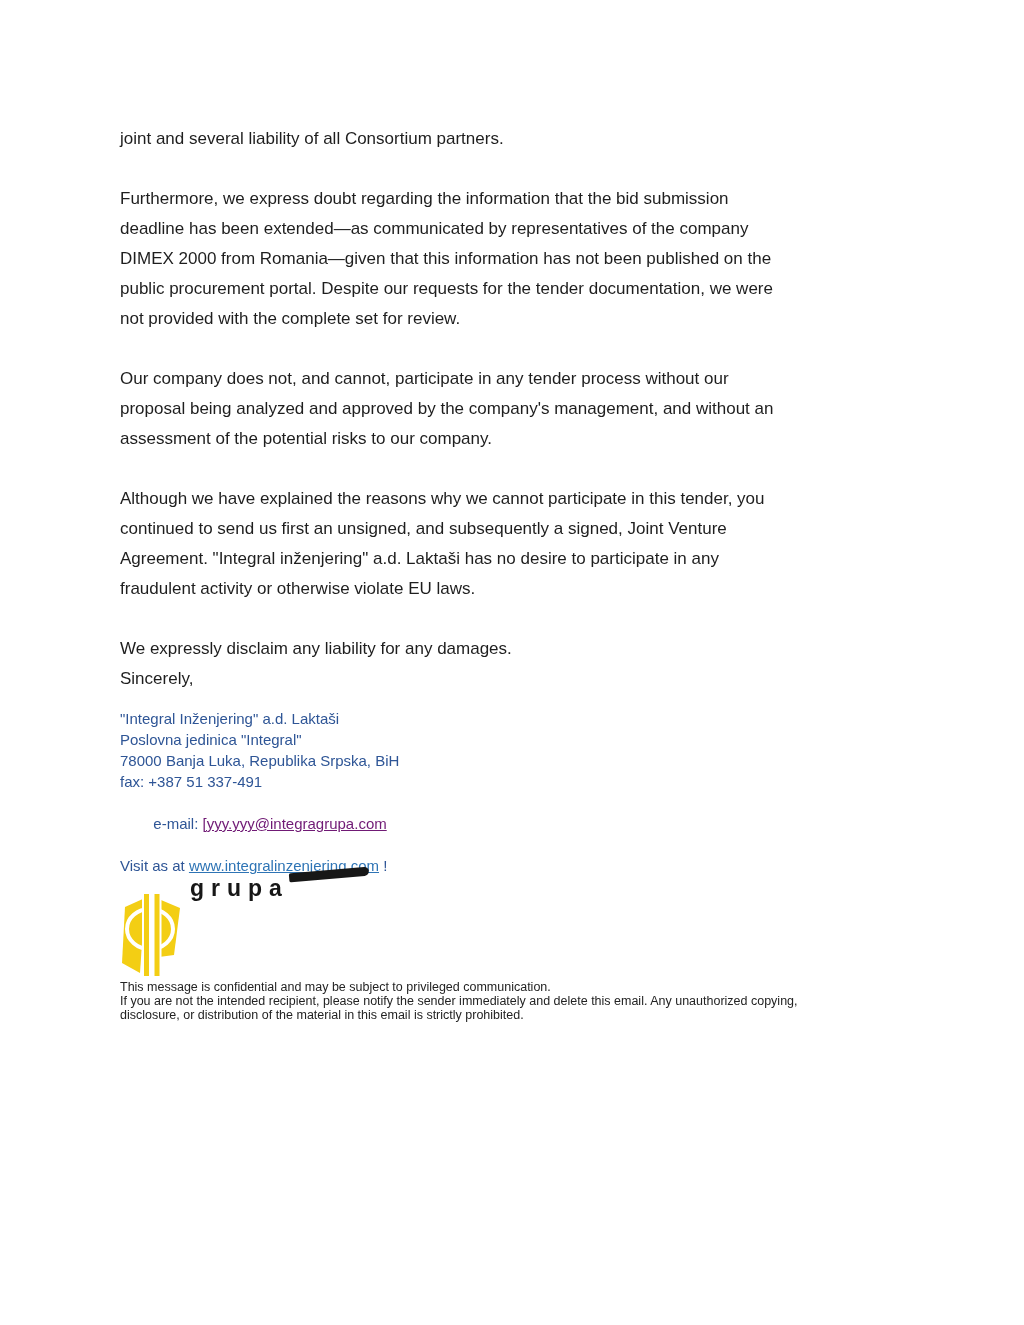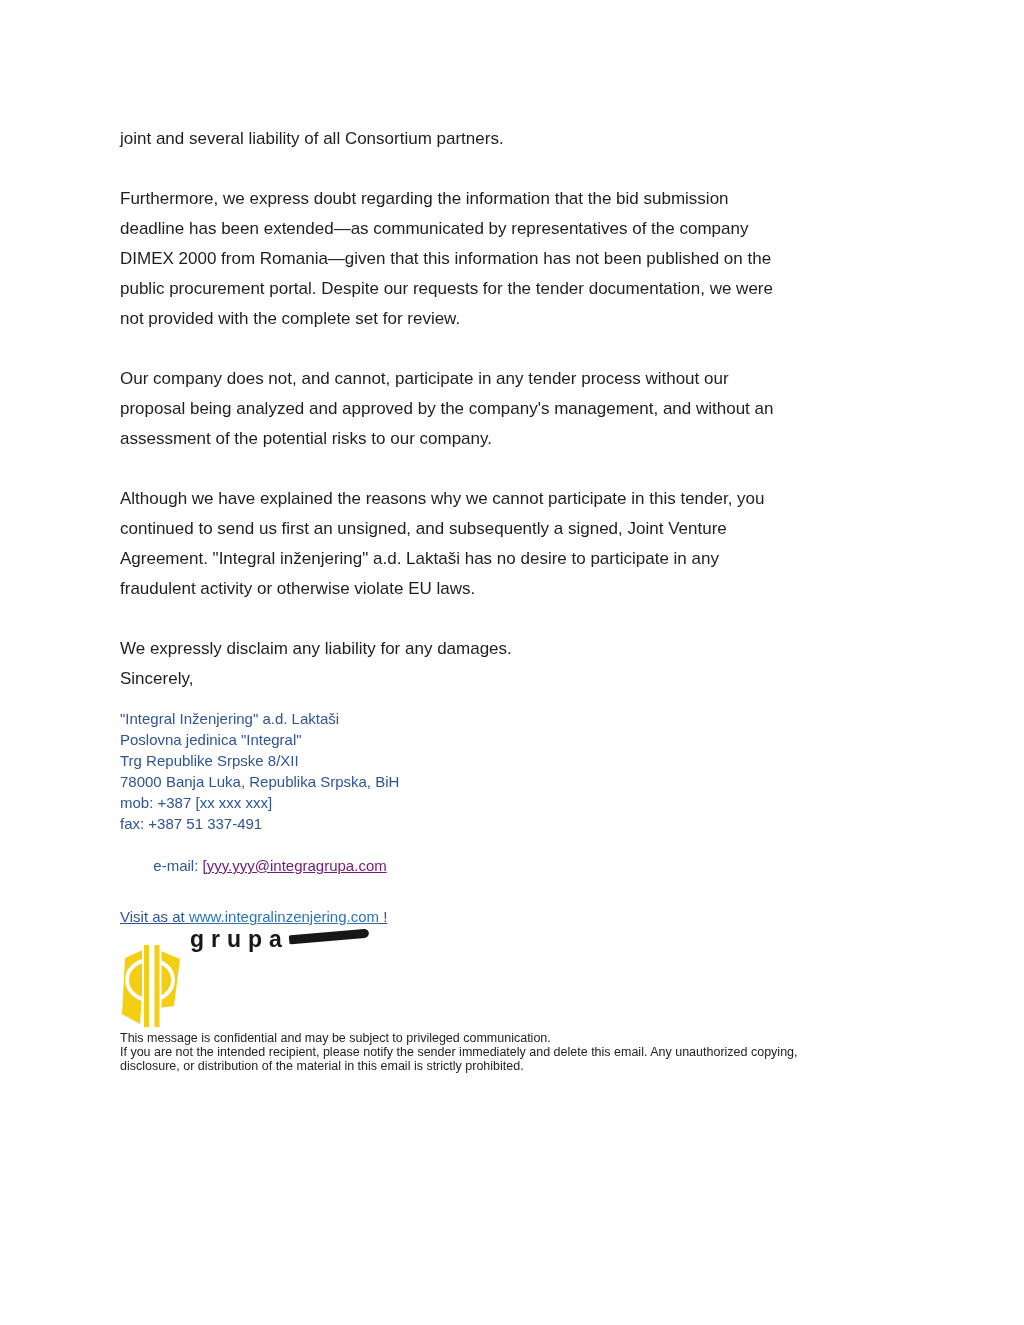--- a/index.html
+++ b/index.html
@@ -39,25 +39,23 @@
     line-height: 21px;
     color: #2E5596;
   }
   .sig-line { white-space: pre; }
   .email-link {
     color: #701a75;
     text-decoration: underline;
     cursor: pointer;
   }
   .visit-line {
-    margin-top: 9px;
     font-size: 15px;
     line-height: 21px;
     color: #2E5596;
-    text-decoration: underline;
   }
   .visit-link {
     color: #2E74B5;
     text-decoration: underline;
     cursor: pointer;
   }
   .logo-row {
     margin-top: 16px;
     display: flex;
     align-items: flex-start;
@@ -71,21 +69,21 @@
   .logo-title {
     font-style: italic;
     font-weight: bold;
     font-size: 50px;
     line-height: 58px;
     letter-spacing: -1px;
     color: #171717;
   }
   .logo-sub-row {
     display: flex;
-    align-items: center;
+    align-items: flex-start;
     margin-top: -16px;
     margin-left: 3px;
   }
   .logo-subtitle {
     font-weight: bold;
     font-size: 23px;
     line-height: 24px;
     letter-spacing: 7px;
     color: #171717;
   }
@@ -124,23 +122,21 @@
 continued to send us first an unsigned, and subsequently a signed, Joint Venture
 Agreement. "Integral inženjering" a.d. Laktaši has no desire to participate in any
 fraudulent activity or otherwise violate EU laws.</p>
     <p class="body-para closing-para">We expressly disclaim any liability for any damages.
 Sincerely,</p>
 
 
     <div class="sig-block">
       <div class="sig-line">"Integral Inženjering" a.d. Laktaši</div>
       <div class="sig-line">Poslovna jedinica "Integral"</div>
-      <div class="sig-line">Trg Republike Srpske 8/XII</div>
       <div class="sig-line">78000 Banja Luka, Republika Srpska, BiH</div>
-      <div class="sig-line">mob: +387 [xx xxx xxx]</div>
       <div class="sig-line">fax: +387 51 337-491</div>
       <div class="sig-line">
         <span>e-mail: </span><a class="email-link">[yyy.yyy@integragrupa.com</a>
       </div>
     </div>
 
     <div class="visit-line">
       <span>Visit as at </span><a class="visit-link">www.integralinzenjering.com</a><span> !</span>
     </div>
 

